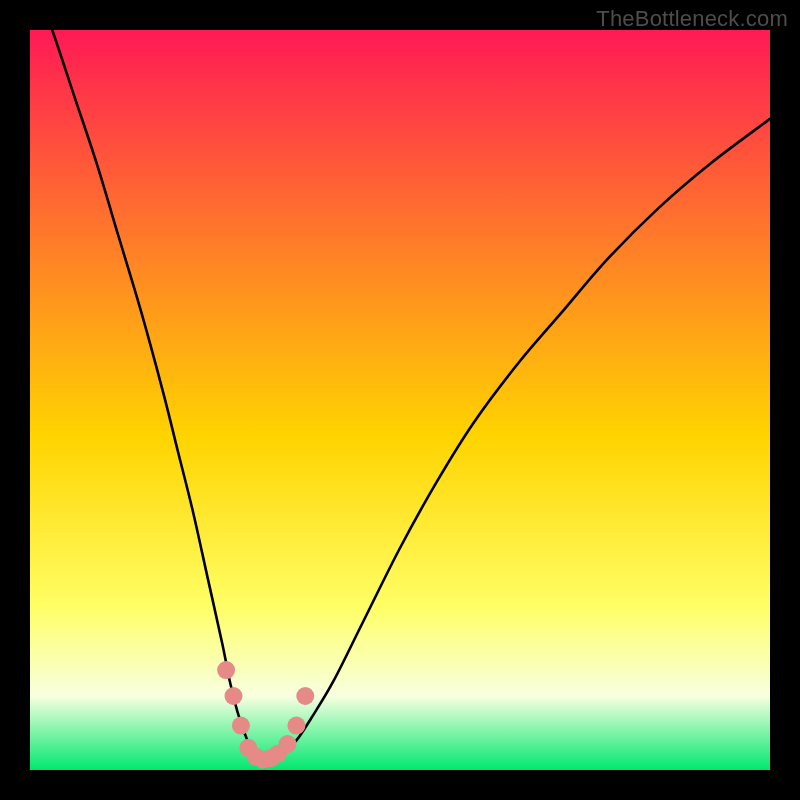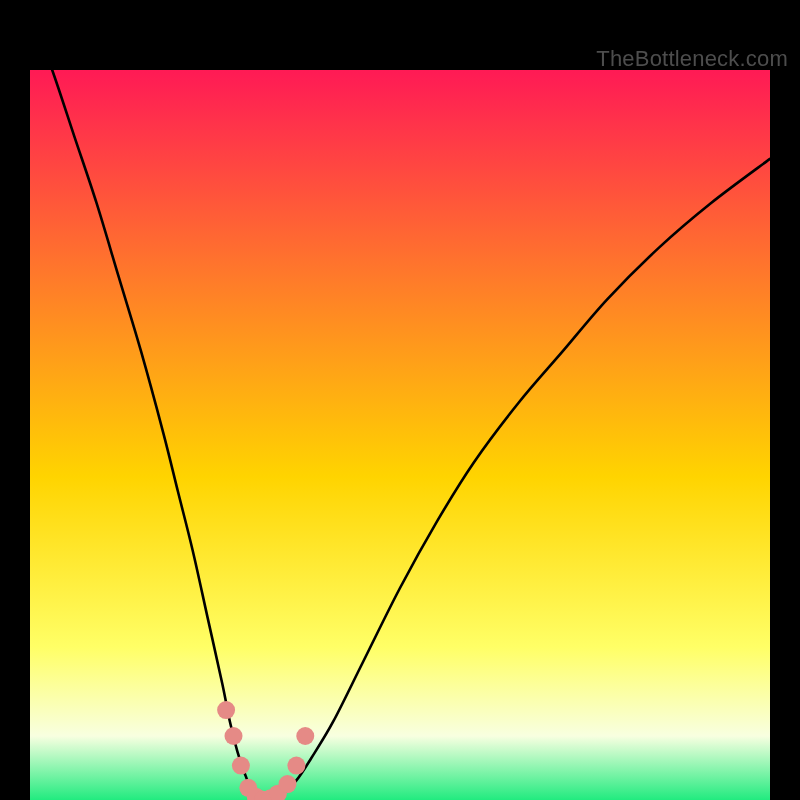--- a/index.html
+++ b/index.html
@@ -10,21 +10,20 @@
     overflow: hidden;
     background: #000;
     font-family: Arial, Helvetica, sans-serif;
   }
   .frame {
     position: absolute;
     left: 0; top: 0;
     width: 800px;
     height: 687px;
     background: #000;
-    margin-top: 40px;
   }
   .plot {
     position: absolute;
     left: 30px;
     top: 30px;
     width: 740px;
     height: 740px;
   }
   .watermark {
     position: absolute;

